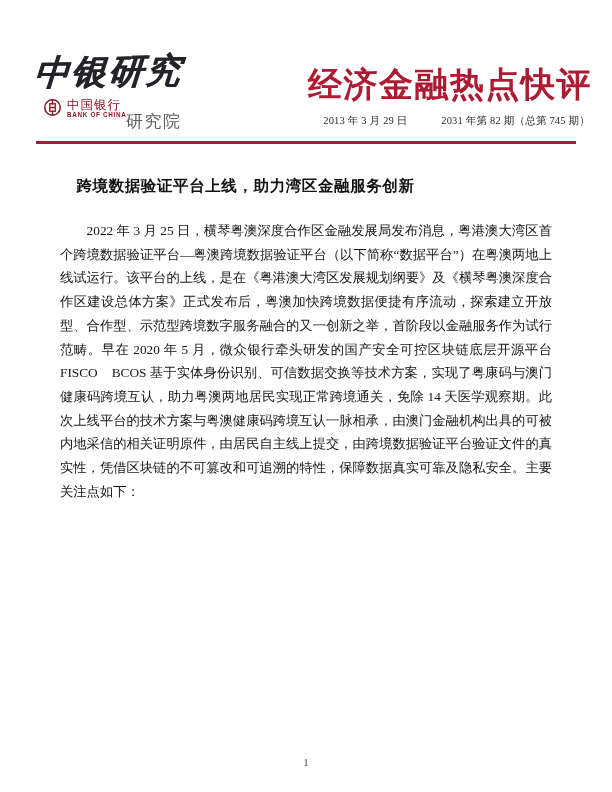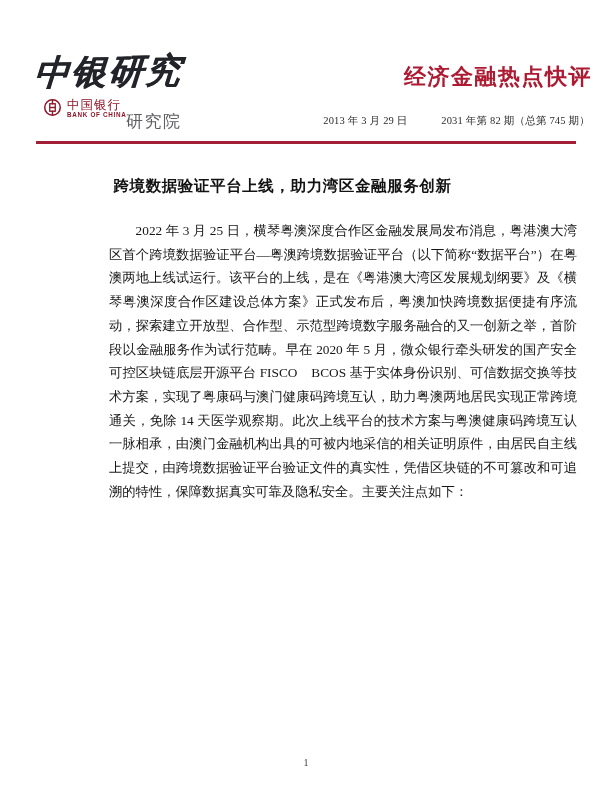--- a/index.html
+++ b/index.html
@@ -93,21 +93,21 @@
     white-space: nowrap;
     font-family: "Liberation Serif", "DejaVu Serif", serif;
   }
 
   
   .banner-title {
     position: absolute;
     right: 20px;
     top: 62px;
     font-family: "Liberation Sans", sans-serif;
-    font-size: 22px;
+    font-size: 34px;
     font-weight: 700;
     letter-spacing: 1.5px;
     color: #ad1b33;
     white-space: nowrap;
     margin-left: 12px;
   }
   .issue-line {
     position: absolute;
     right: 22px;
     top: 114px;
@@ -131,37 +131,36 @@
     height: 3px;
     background: #a31f37;
   }
 
   
   #article {
     position: absolute;
     left: 0;
     top: 150px;
     width: 491px;
-    padding-left: 37px;
   }
   #article-title {
     margin: 26px 0 0 0;
     text-align: center;
     font-family: "Liberation Sans", sans-serif;
     font-size: 15.5px;
     font-weight: 700;
     letter-spacing: 0.6px;
     color: #121212;
   }
   #body-copy {
     margin: 22px 56px 0 56px;
     width: 500px;
   }
   .para {
-    margin: 16px;
+    margin: 4px;
     font-size: 13.3px;
     line-height: 23.7px;
     text-align: justify;
     text-justify: inter-ideograph;
     text-indent: 2em;
     color: #161616;
     font-family: "Liberation Serif", "DejaVu Serif", serif;
   }
   .para + .para {
     margin-top: 1px;

